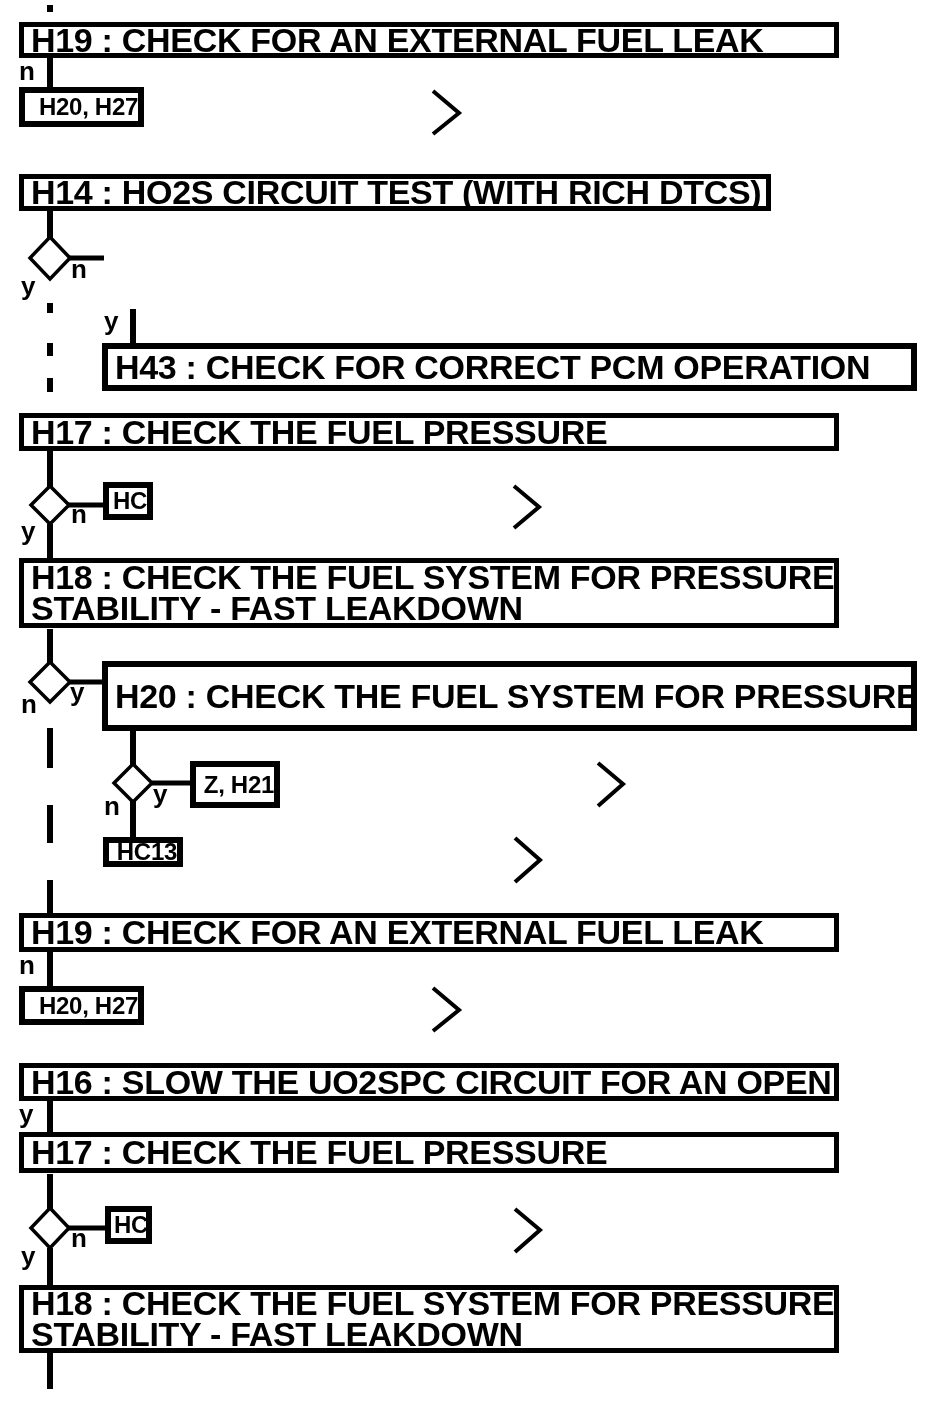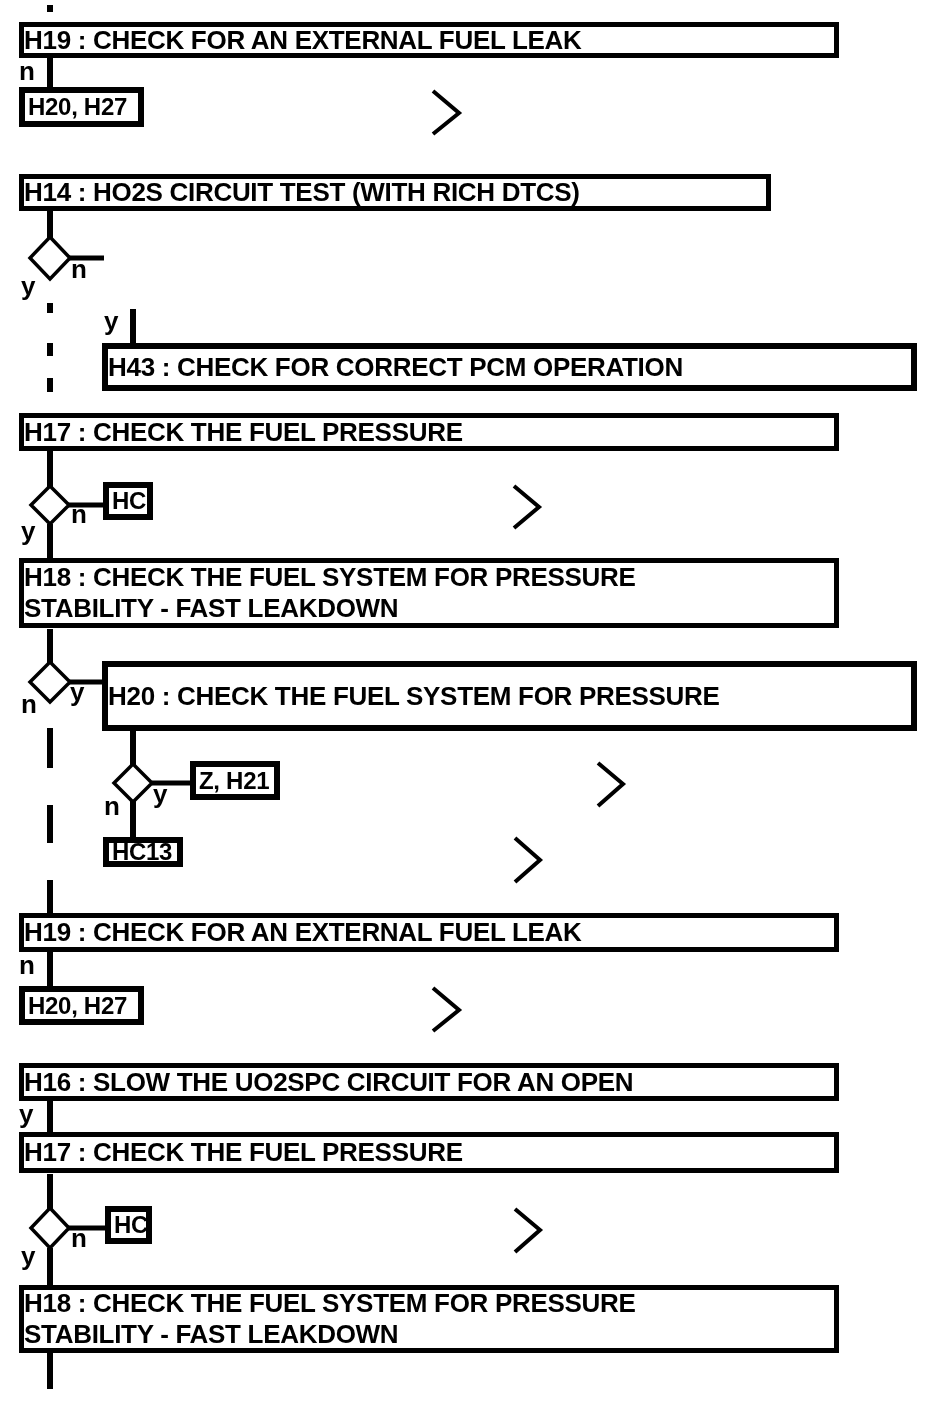--- a/index.html
+++ b/index.html
@@ -4,25 +4,25 @@
 <style>
   html,body{margin:0;padding:0;background:#ffffff;}
   .canvas{
     position:relative;width:944px;height:1402px;background:#ffffff;
     font-family:"Liberation Sans", sans-serif;color:#000;overflow:hidden;
   }
   .connector-layer{position:absolute;left:0;top:0;z-index:1;}
   .box{
     position:absolute;z-index:2;background:#ffffff;border:5px solid #000000;
     box-sizing:border-box;display:flex;flex-direction:column;justify-content:center;
-    font-weight:bold;font-size:26px;line-height:31px;white-space:nowrap;
-    letter-spacing:-0.3px;overflow:hidden;
+    font-weight:bold;font-size:34px;line-height:31px;white-space:nowrap;
+    padding-left:7px;letter-spacing:-0.3px;overflow:hidden;
   }
   .box.indent{border-width:6px;}
-  .box.goto{border-width:6px;font-size:24px;padding-left:3px;line-height:1;}
+  .box.goto{border-width:6px;font-size:24px;padding-left:3px;line-height:1;text-align:right;}
   .blabel{
     position:absolute;z-index:3;font-weight:bold;font-size:26px;line-height:1;
     color:#000;
   }
 </style>
 </head>
 <body>
 
 <div class="canvas">
 
@@ -98,21 +98,21 @@
 
   <div class="box" style="left:19px;top:558px;width:820px;height:70px">
     <span>H18 : CHECK THE FUEL SYSTEM FOR PRESSURE</span>
     <span>STABILITY - FAST LEAKDOWN</span>
   </div>
 
   <div class="box indent" style="left:102px;top:661px;width:815px;height:70px">
     <span>H20 : CHECK THE FUEL SYSTEM FOR PRESSURE</span>
   </div>
 
-  <div class="box goto" style="left:190px;top:761px;width:90px;height:39px">
+  <div class="box goto" style="left:190px;top:761px;width:90px;height:47px">
     <span>Z, H21</span>
   </div>
 
   <div class="box goto" style="left:103px;top:837px;width:80px;height:30px">
     <span>HC13</span>
   </div>
 
   <div class="box" style="left:19px;top:913px;width:820px;height:39px">
     <span>H19 : CHECK FOR AN EXTERNAL FUEL LEAK</span>
   </div>

